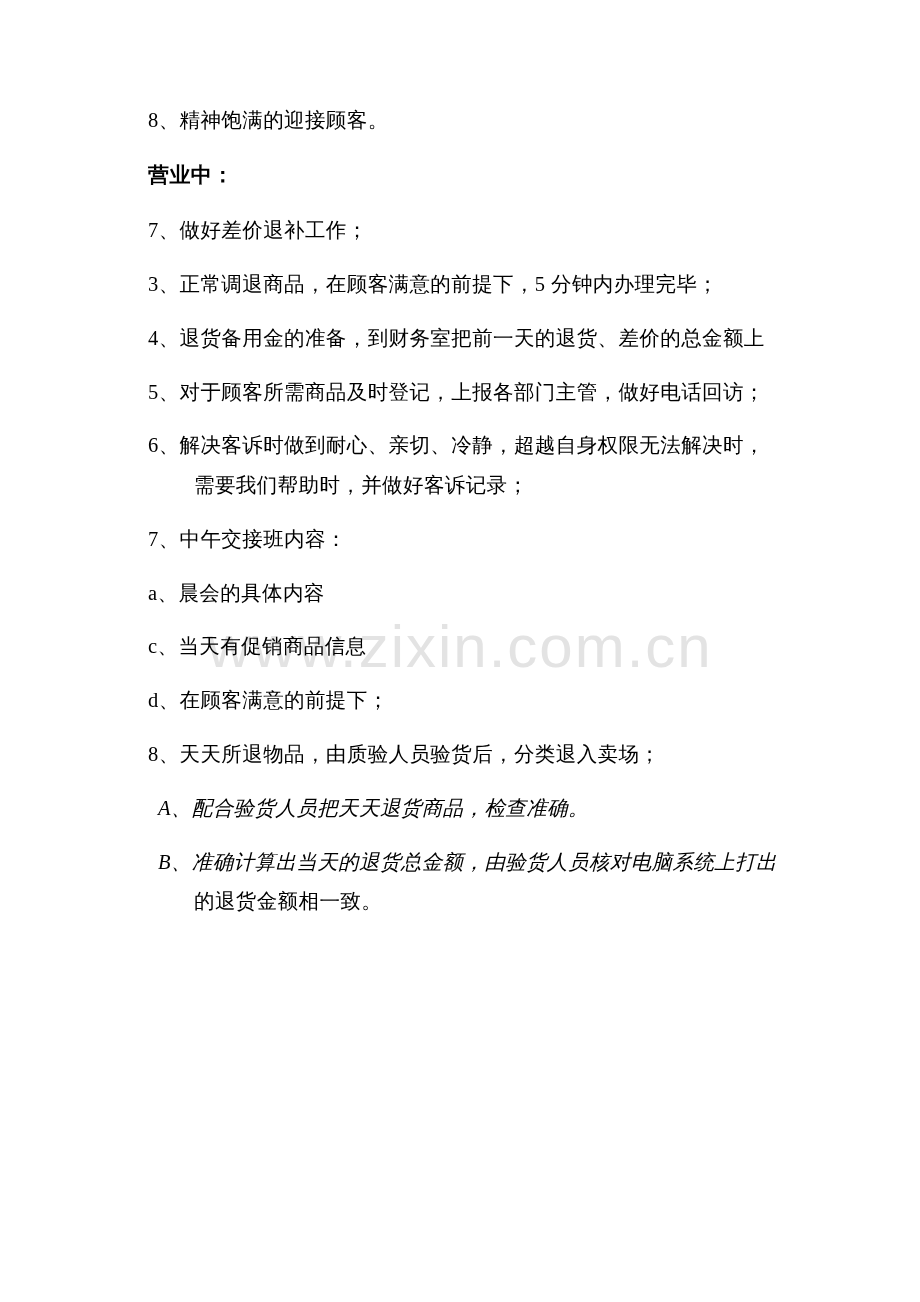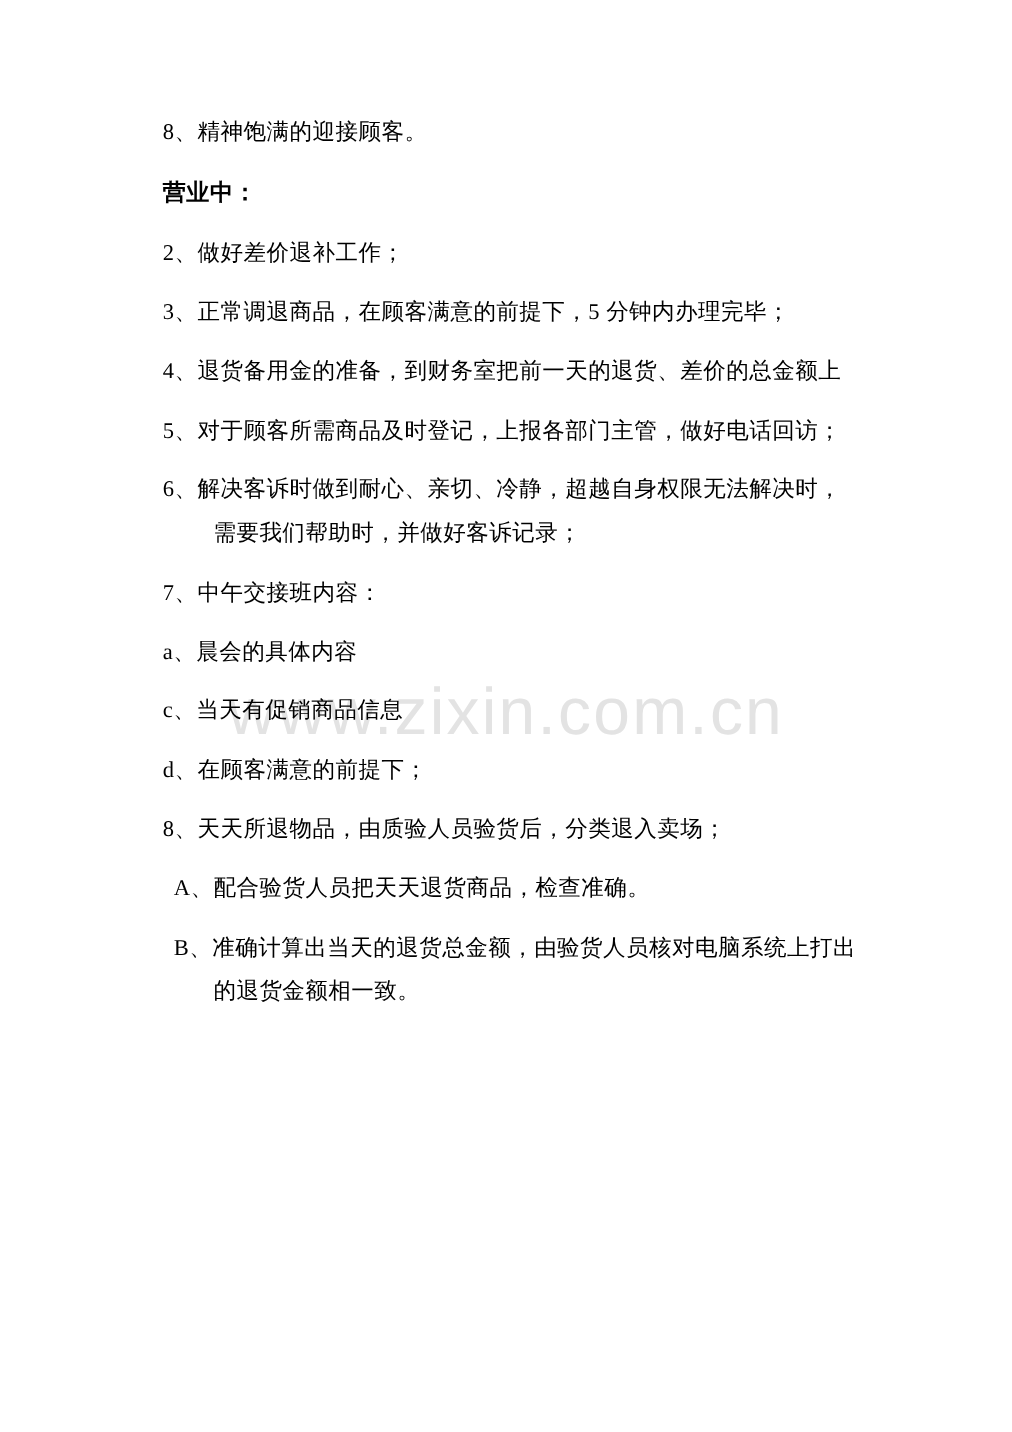--- a/index.html
+++ b/index.html
@@ -40,20 +40,21 @@
     font-weight: bold;
     font-size: 21px;
     margin-bottom: 24px;
   }
   .para.cont {
     padding-left: 46px;
     margin-top: -14px;
   }
   .para.letter-item {
     padding-left: 10px;
+    font-style: italic;
   }
   .watermark {
     position: absolute;
     left: 0;
     top: 612px;
     width: 920px;
     text-align: center;
     font-family: "Liberation Sans", sans-serif;
     font-size: 60px;
     letter-spacing: 2px;
@@ -67,21 +68,21 @@
 </head>
 <body>
 
 <div id="page">
 
   <div class="watermark">www.zixin.com.cn</div>
 
   <div class="doc-body">
     <p class="para">8、精神饱满的迎接顾客。</p>
     <p class="para heading">营业中：</p>
-    <p class="para">2、做好差价退补工作；</p>
+    <p class="para">7、做好差价退补工作；</p>
     <p class="para">3、正常调退商品，在顾客满意的前提下，5 分钟内办理完毕；</p>
     <p class="para">4、退货备用金的准备，到财务室把前一天的退货、差价的总金额上</p>
     <p class="para">5、对于顾客所需商品及时登记，上报各部门主管，做好电话回访；</p>
     <p class="para">6、解决客诉时做到耐心、亲切、冷静，超越自身权限无法解决时，</p>
     <p class="para cont">需要我们帮助时，并做好客诉记录；</p>
     <p class="para">7、中午交接班内容：</p>
     <p class="para">a、晨会的具体内容</p>
     <p class="para">c、当天有促销商品信息</p>
     <p class="para">d、在顾客满意的前提下；</p>
     <p class="para">8、天天所退物品，由质验人员验货后，分类退入卖场；</p>

